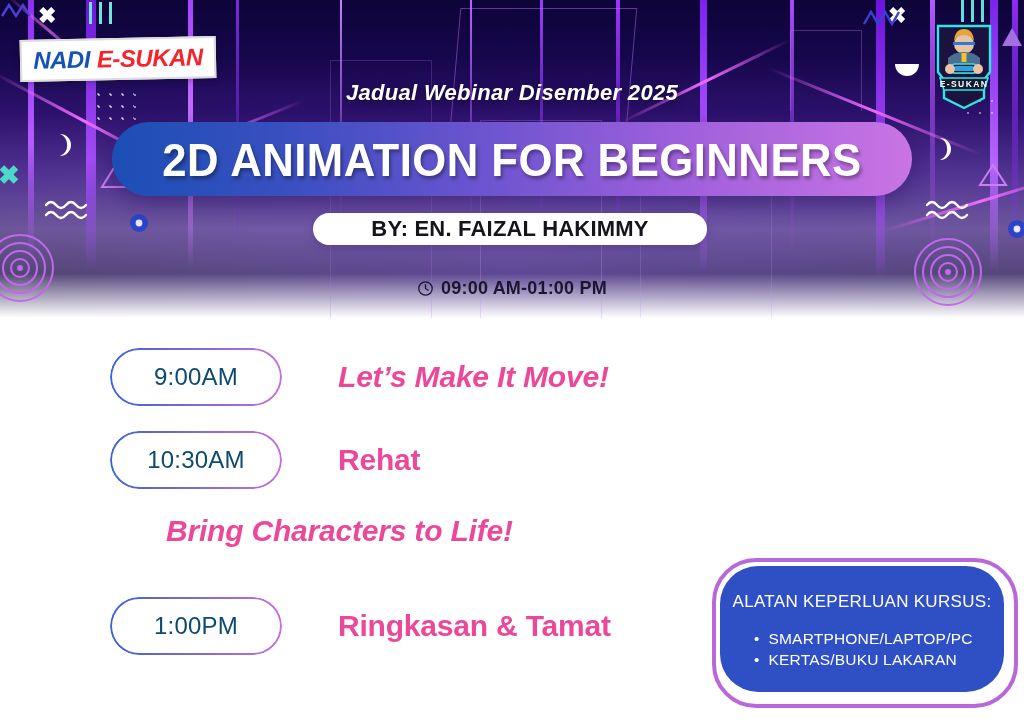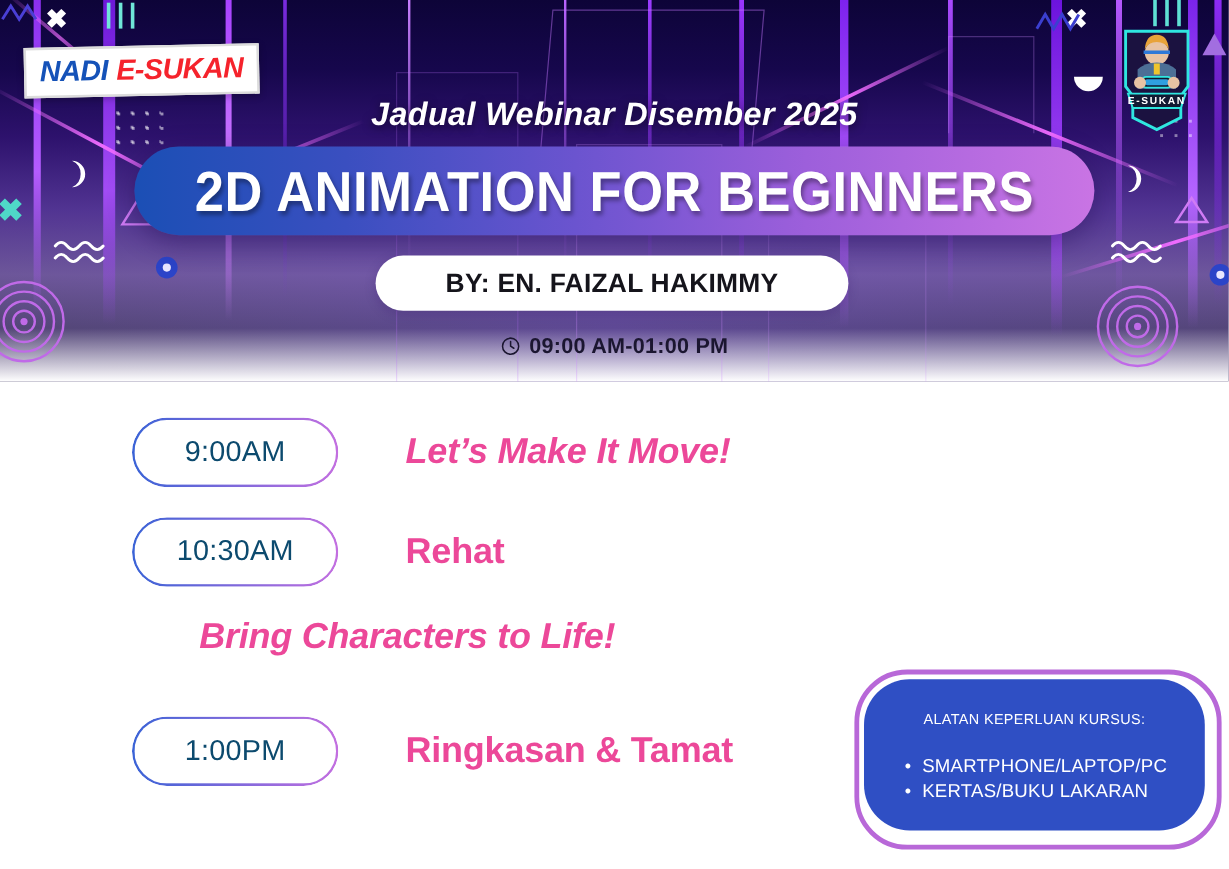--- a/index.html
+++ b/index.html
@@ -80,38 +80,38 @@
   .logo-nadi{color:#1552b8;font-weight:800;font-size:24px;letter-spacing:-.5px;font-style:italic;}
   .logo-esukan{color:#f5232c;font-weight:800;font-size:24px;letter-spacing:-.5px;font-style:italic;}
 
   
   .mascot{position:absolute;right:24px;top:20px;width:72px;height:92px;}
   .mascot svg{display:block;}
 
   
   .kicker{
     position:absolute;left:0;right:0;top:80px;text-align:center;
-    color:#fff;font-size:27px;font-weight:800;font-style:italic;letter-spacing:.3px;
+    color:#fff;font-size:22px;font-weight:800;font-style:italic;letter-spacing:.3px;
     text-shadow:0 2px 8px rgba(0,0,0,.55);
   }
   .title-pill{
     position:absolute;left:112px;top:122px;width:800px;height:74px;border-radius:40px;
     background:linear-gradient(to right,#1b4fb5 0%,#3a4fc0 22%,#6b54cf 46%,#9d5fdb 70%,#c974e4 100%);
     box-shadow:0 6px 22px rgba(30,10,80,.45);
   }
   .title-text{
     position:absolute;left:112px;top:122px;width:800px;height:74px;
     display:flex;align-items:center;justify-content:center;
     color:#fff;font-size:47px;font-weight:800;letter-spacing:.5px;
     text-shadow:2px 3px 4px rgba(0,0,0,.35);
     font-family:"Liberation Sans", sans-serif;
     transform:scaleX(.93);
   }
   .speaker-pill{
-    position:absolute;left:313px;top:213px;width:394px;height:46px;border-radius:24px;
+    position:absolute;left:313px;top:213px;width:394px;height:32px;border-radius:24px;
     background:#fff;box-shadow:0 3px 10px rgba(40,10,90,.22);
     display:flex;align-items:center;justify-content:center;
   }
   .speaker-text{color:#15141b;font-size:22px;font-weight:700;letter-spacing:.2px;}
 
   .meta-row{
     position:absolute;left:0;right:0;top:278px;
     display:flex;justify-content:center;align-items:center;gap:80px;
   }
   .meta-item{display:flex;align-items:center;gap:7px;color:#1b1630;font-size:18px;font-weight:800;letter-spacing:.2px;}
@@ -139,21 +139,21 @@
   
   .req-outer{
     position:absolute;left:712px;top:558px;width:298px;height:142px;
     border:4px solid #b868d8;border-radius:44px;background:#fff;
   }
   .req-inner{
     position:absolute;left:720px;top:566px;width:284px;height:126px;
     background:#2f4fc4;border-radius:38px;
     padding:0;color:#fff;
   }
-  .req-title{position:absolute;left:0;right:0;top:26px;text-align:center;font-size:12px;letter-spacing:.3px;}
+  .req-title{position:absolute;left:0;right:0;top:26px;text-align:center;font-size:17px;letter-spacing:.3px;}
   .req-list{position:absolute;left:34px;top:62px;margin:0;padding:0;list-style:none;}
   .req-list li{font-size:15.5px;line-height:21px;letter-spacing:.2px;display:flex;gap:9px;align-items:baseline;}
   .req-bullet{font-size:15px;line-height:21px;}
 </style>
 </head>
 <body>
 
 <div class="poster">
 
   <div class="hero">

